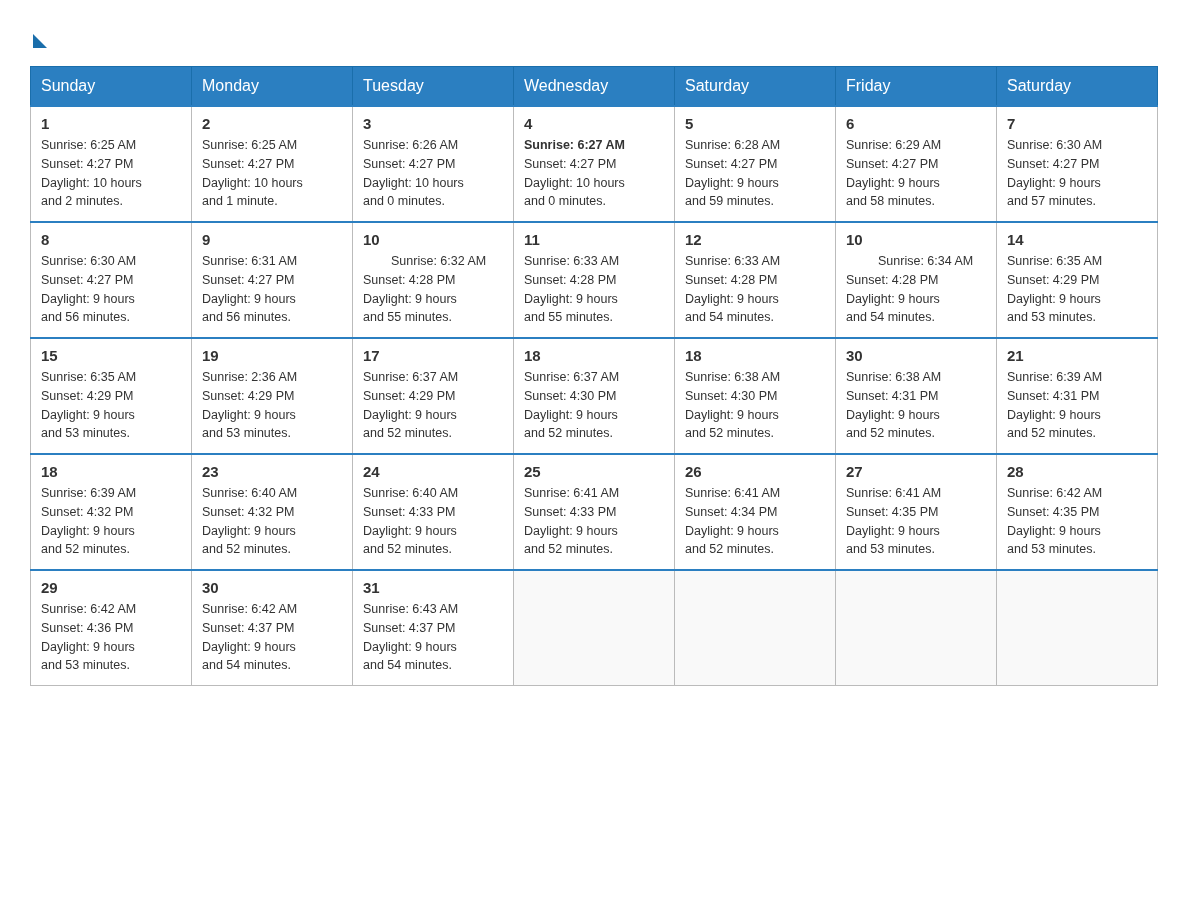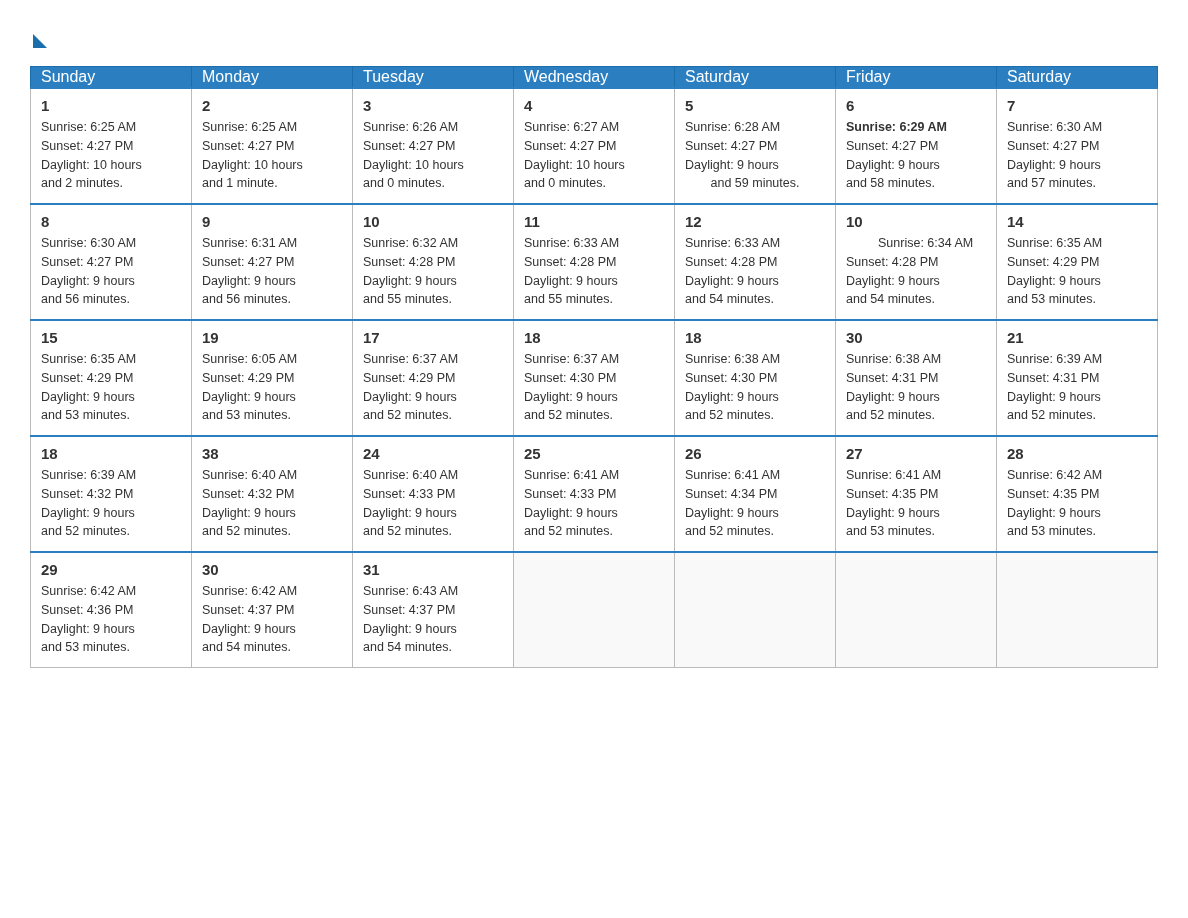--- a/index.html
+++ b/index.html
@@ -62,21 +62,21 @@
     .calendar {
       width: 100%;
       border-collapse: collapse;
       border: 1px solid #888;
     }
     .calendar th {
       background-color: #2b7fc1;
       color: white;
       font-size: 16px;
       font-weight: normal;
-      padding: 1px 10px;
+      padding: 10px 10px;
       text-align: left;
       border: 1px solid #1a6eab;
     }
     .calendar td {
       vertical-align: top;
       padding: 8px 10px 10px 10px;
       border: 1px solid #bbb;
       width: 14.28%;
       height: 100px;
       font-size: 13px;
@@ -156,39 +156,39 @@
           <div class="day-info">
             <span style="display: block;">Sunrise: 6:26 AM</span>
             <span style="display: block;">Sunset: 4:27 PM</span>
             <span style="display: block;">Daylight: 10 hours</span>
             <span style="display: block;">and 0 minutes.</span>
           </div>
         </td>
         <td>
           <span class="day-number">4</span>
           <div class="day-info">
-            <span style="display: block;">Sunrise: 6:27 AM</span>
+            <span style="display: block; font-weight: bold;">Sunrise: 6:27 AM</span>
             <span style="display: block;">Sunset: 4:27 PM</span>
             <span style="display: block;">Daylight: 10 hours</span>
             <span style="display: block;">and 0 minutes.</span>
           </div>
         </td>
         <td>
           <span class="day-number">5</span>
           <div class="day-info">
             <span style="display: block;">Sunrise: 6:28 AM</span>
             <span style="display: block;">Sunset: 4:27 PM</span>
             <span style="display: block;">Daylight: 9 hours</span>
-            <span style="display: block; text-align: center;">and 59 minutes.</span>
+            <span style="display: block;">and 59 minutes.</span>
           </div>
         </td>
         <td>
           <span class="day-number">6</span>
           <div class="day-info">
-            <span style="display: block; font-weight: bold;">Sunrise: 6:29 AM</span>
+            <span style="display: block;">Sunrise: 6:29 AM</span>
             <span style="display: block;">Sunset: 4:27 PM</span>
             <span style="display: block;">Daylight: 9 hours</span>
             <span style="display: block;">and 58 minutes.</span>
           </div>
         </td>
         <td>
           <span class="day-number">7</span>
           <div class="day-info">
             <span style="display: block;">Sunrise: 6:30 AM</span>
             <span style="display: block;">Sunset: 4:27 PM</span>
@@ -212,21 +212,21 @@
           <div class="day-info">
             <span style="display: block;">Sunrise: 6:31 AM</span>
             <span style="display: block;">Sunset: 4:27 PM</span>
             <span style="display: block;">Daylight: 9 hours</span>
             <span style="display: block;">and 56 minutes.</span>
           </div>
         </td>
         <td>
           <span class="day-number">10</span>
           <div class="day-info">
-            <span style="display: block;">Sunrise: 6:32 AM</span>
+            <span style="display: block; margin-left: 28px;">Sunrise: 6:32 AM</span>
             <span style="display: block;">Sunset: 4:28 PM</span>
             <span style="display: block;">Daylight: 9 hours</span>
             <span style="display: block;">and 55 minutes.</span>
           </div>
         </td>
         <td>
           <span class="day-number">11</span>
           <div class="day-info">
             <span style="display: block;">Sunrise: 6:33 AM</span>
             <span style="display: block;">Sunset: 4:28 PM</span>
@@ -268,21 +268,21 @@
           <div class="day-info">
             <span style="display: block;">Sunrise: 6:35 AM</span>
             <span style="display: block;">Sunset: 4:29 PM</span>
             <span style="display: block;">Daylight: 9 hours</span>
             <span style="display: block;">and 53 minutes.</span>
           </div>
         </td>
         <td>
           <span class="day-number">19</span>
           <div class="day-info">
-            <span style="display: block;">Sunrise: 6:05 AM</span>
+            <span style="display: block;">Sunrise: 2:36 AM</span>
             <span style="display: block;">Sunset: 4:29 PM</span>
             <span style="display: block;">Daylight: 9 hours</span>
             <span style="display: block;">and 53 minutes.</span>
           </div>
         </td>
         <td>
           <span class="day-number">17</span>
           <div class="day-info">
             <span style="display: block;">Sunrise: 6:37 AM</span>
             <span style="display: block;">Sunset: 4:29 PM</span>
@@ -331,21 +331,21 @@
         <td>
           <span class="day-number">18</span>
           <div class="day-info">
             <span style="display: block;">Sunrise: 6:39 AM</span>
             <span style="display: block;">Sunset: 4:32 PM</span>
             <span style="display: block;">Daylight: 9 hours</span>
             <span style="display: block;">and 52 minutes.</span>
           </div>
         </td>
         <td>
-          <span class="day-number">38</span>
+          <span class="day-number">23</span>
           <div class="day-info">
             <span style="display: block;">Sunrise: 6:40 AM</span>
             <span style="display: block;">Sunset: 4:32 PM</span>
             <span style="display: block;">Daylight: 9 hours</span>
             <span style="display: block;">and 52 minutes.</span>
           </div>
         </td>
         <td>
           <span class="day-number">24</span>
           <div class="day-info">

